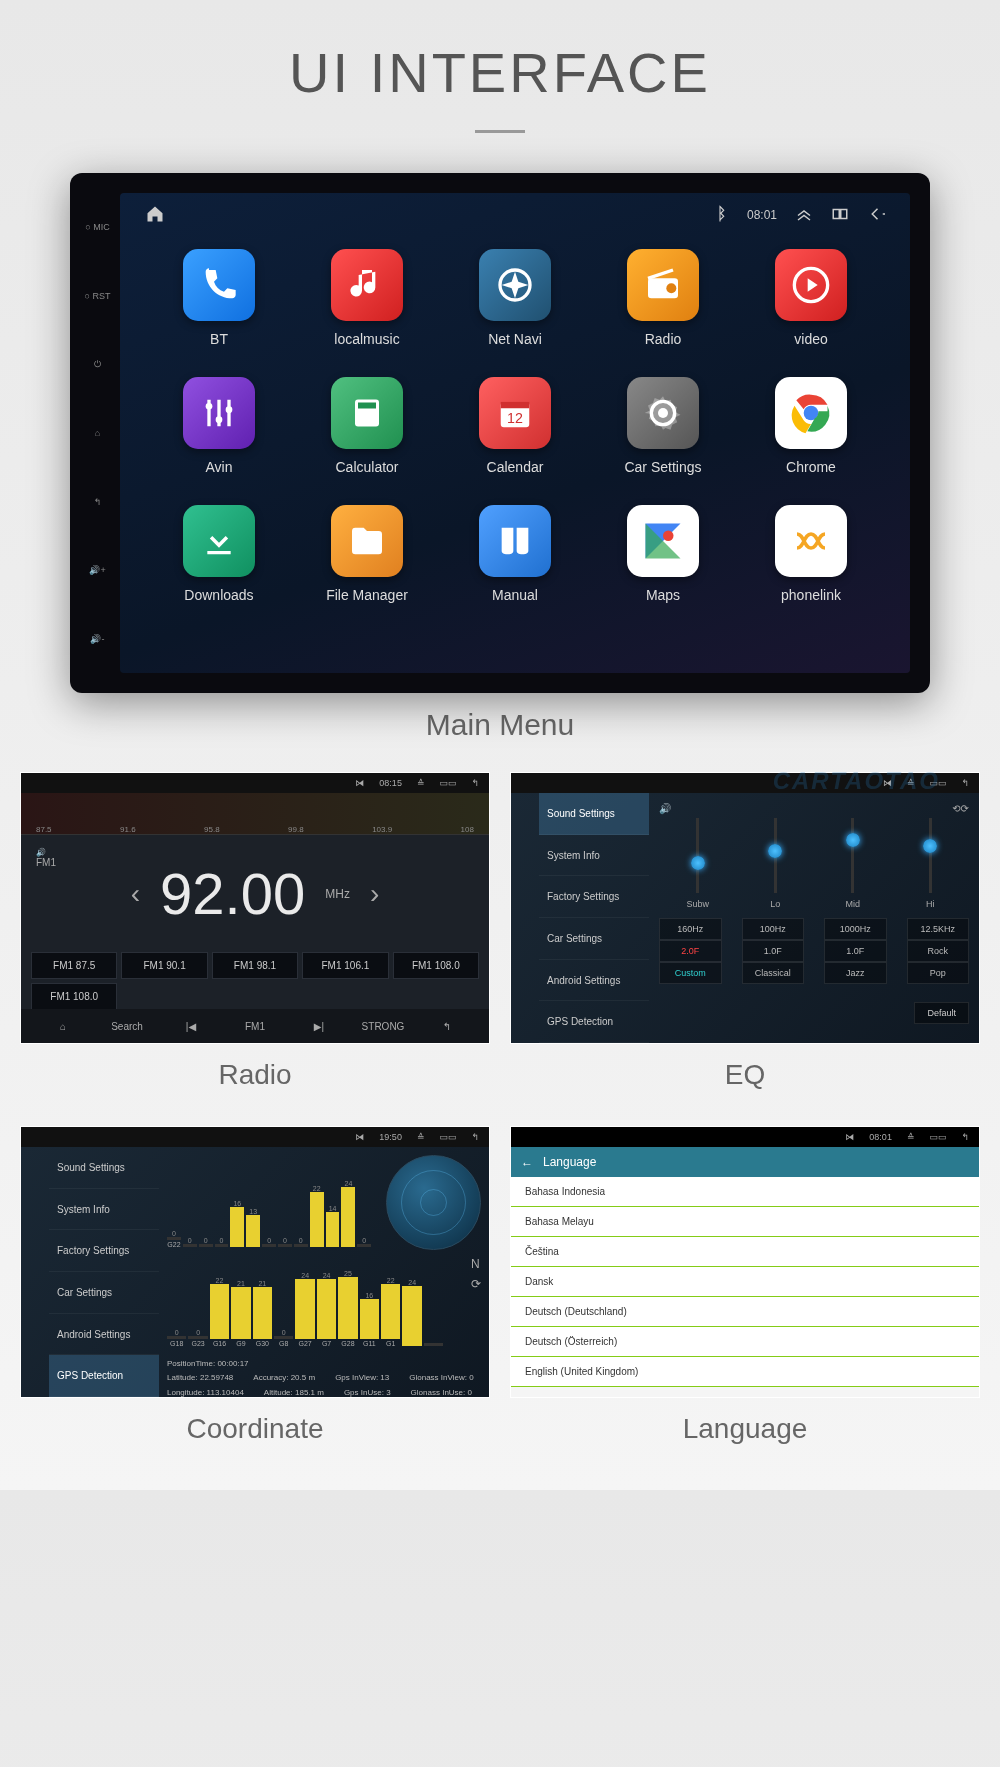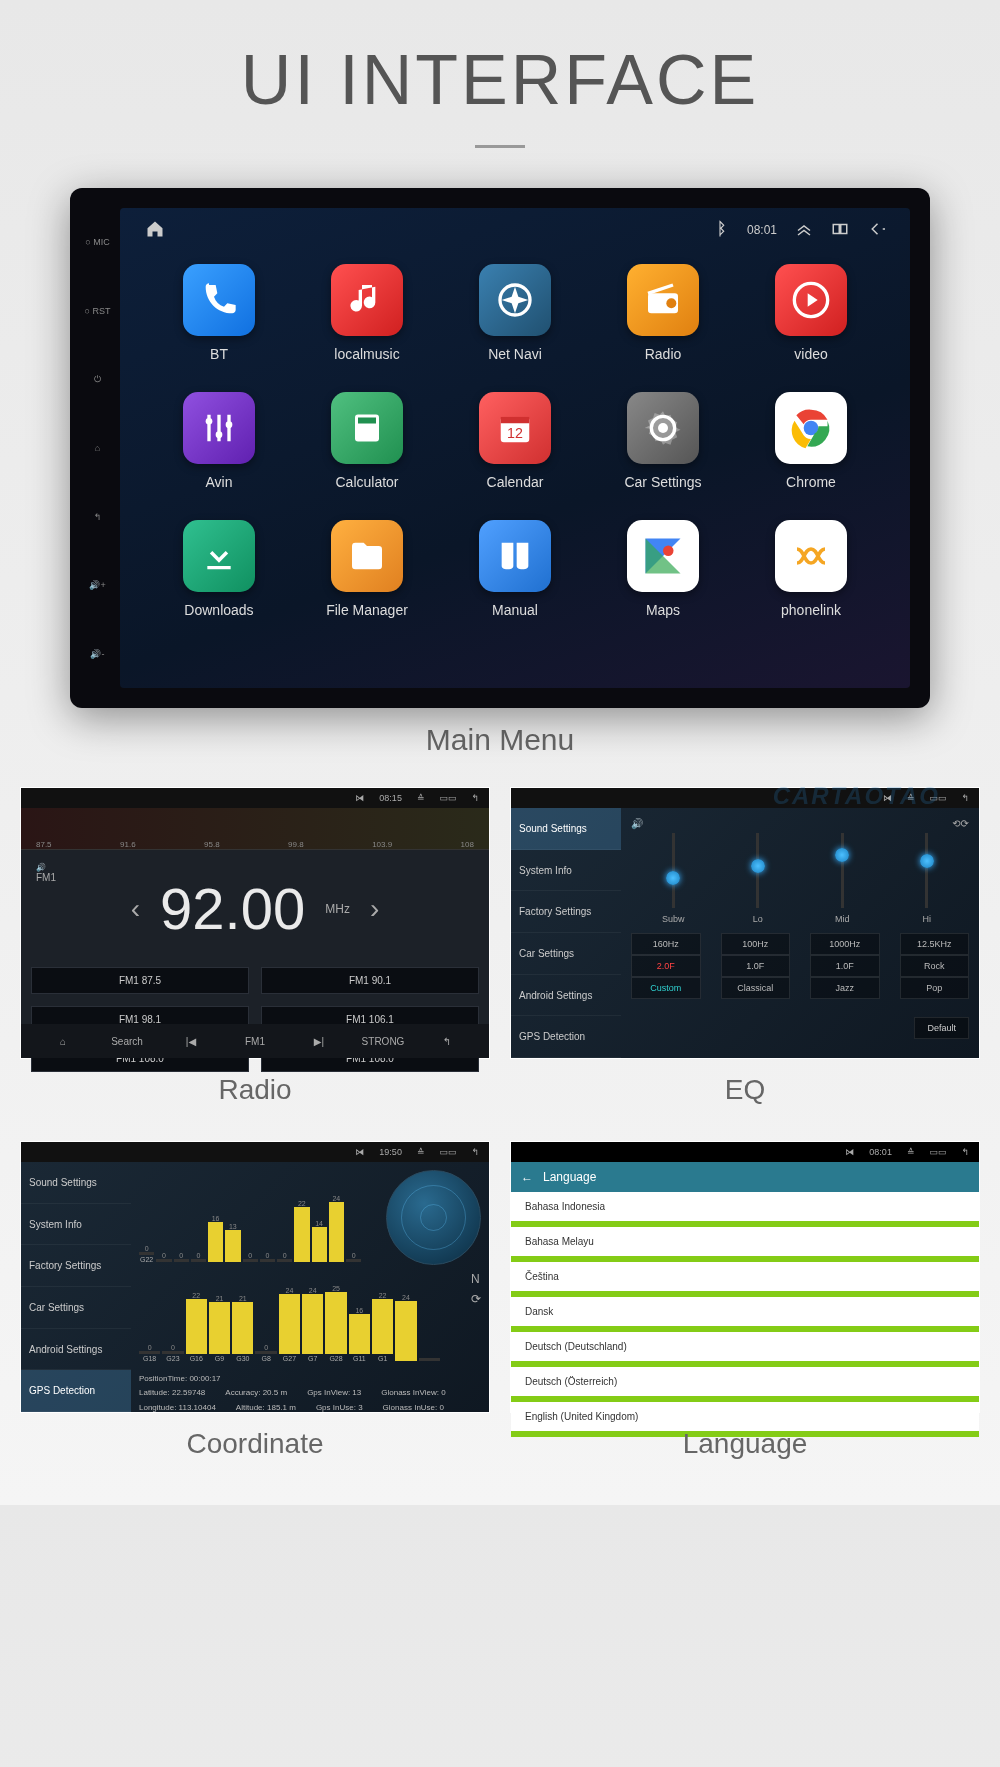--- a/index.html
+++ b/index.html
@@ -4,21 +4,21 @@
 <style>
 * { box-sizing: border-box; margin: 0; padding: 0; }
 body {
   font-family: -apple-system, Arial, sans-serif;
   background: linear-gradient(to bottom, #e8e8e8 0%, #f5f5f5 100%);
   width: 1000px;
   margin: 0 auto;
 }
 .page-title {
   text-align: center;
-  font-size: 70px;
+  font-size: 56px;
   font-weight: 300;
   letter-spacing: 3px;
   color: #555;
   padding: 40px 0 10px;
   text-transform: uppercase;
 }
 .title-underline {
   width: 50px;
   height: 3px;
   background: #999;
@@ -143,22 +143,22 @@
 .radio-freq .unit { font-size: 12px; color: #aaa; }
 .radio-band {
   position: absolute;
   left: 15px;
   top: 55px;
   font-size: 10px;
   color: #aaa;
 }
 .presets {
   display: grid;
-  grid-template-columns: repeat(2, 1fr);
-  gap: 12px;
+  grid-template-columns: repeat(5, 1fr);
+  gap: 4px;
   padding: 0 10px;
 }
 .preset {
   background: #0a0d12;
   color: #ccc;
   font-size: 10px;
   text-align: center;
   padding: 7px 0;
   border: 1px solid #2a2f38;
 }
@@ -170,21 +170,21 @@
   background: #13161b;
   display: flex;
   align-items: center;
   justify-content: space-between;
   padding: 0 10px;
   color: #aaa;
   font-size: 10px;
 }
 .radio-btns > * { flex: 1; text-align: center; }
 
-.eq-body { height: 250px; display: flex; background: linear-gradient(135deg, #1a2835, #0f1822); }
+.eq-body { height: 250px; display: flex; background: linear-gradient(135deg, #1a2835, #0f1822); padding-left: 28px; }
 .eq-side {
   width: 110px;
   display: flex;
   flex-direction: column;
 }
 .eq-side-item {
   flex: 1;
   display: flex;
   align-items: center;
   padding-left: 8px;
@@ -267,21 +267,21 @@
   font-size: 12px;
   padding: 8px 10px;
   display: flex;
   align-items: center;
   gap: 10px;
 }
 .lang-item {
   padding: 9px 14px;
   font-size: 10px;
   color: #333;
-  border-bottom: 6px solid #84cc16;
+  border-bottom: 1px solid #84cc16;
   background: #fff;
 }
 .watermark {
   position: absolute;
   right: 60px;
   top: -5px;
   font-size: 24px;
   font-style: italic;
   color: rgba(40,120,180,0.25);
   font-weight: bold;

